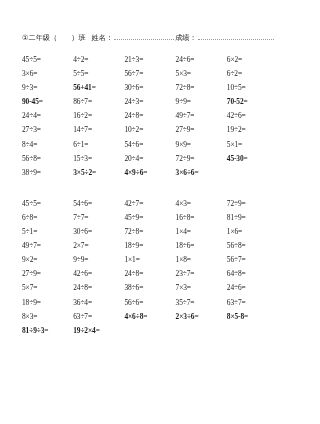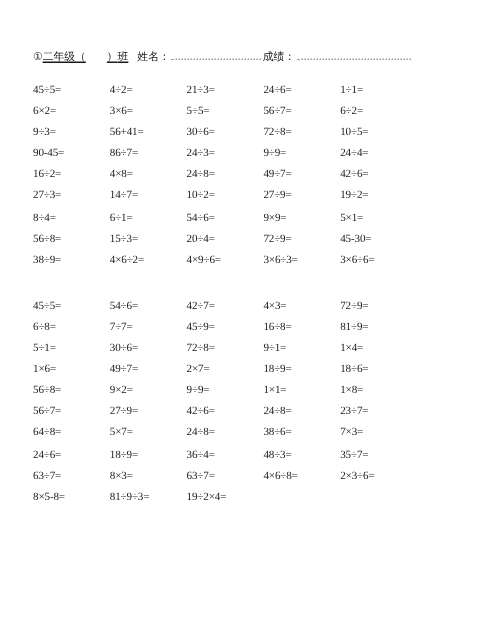--- a/index.html
+++ b/index.html
@@ -33,21 +33,20 @@
     font-size: 7.2px;
     white-space: nowrap;
     letter-spacing: 0px;
   }
   .hdr-num {
     font-size: 7.2px;
     margin-right: 0px;
   }
   .hdr-text {
     font-size: 7.2px;
-    text-decoration: underline;
   }
   .hdr-paren {
     display: inline-block;
     min-width: 14px;
     text-align: center;
   }
   .hdr-gap-sm { display:inline-block; width: 6px; }
   .hdr-label { font-size: 7.2px; }
   .dots {
     display: inline-block;
@@ -69,21 +68,21 @@
   #block-bottom { margin-top: 17px; }
 
   .prob {
     font-size: 7.4px;
     line-height: 14.1px;
     height: 14.1px;
     white-space: nowrap;
     font-family: "Liberation Serif", "DejaVu Serif", serif;
     letter-spacing: -0.1px;
   }
-  .prob.bold { font-weight: normal; }
+  .prob.bold { font-weight: bold; }
 </style>
 </head>
 <body>
 
 <div id="sheet">
 
   <div class="header">
     <span class="hdr-num">①</span>
     <span class="hdr-text">二年级</span>
     <span class="hdr-text">（</span>
@@ -95,78 +94,76 @@
     <span class="dots name"></span>
     <span class="hdr-label">成绩：</span>
     <span class="dots score"></span>
   </div>
 
   <div class="block" id="block-top">
       <div class="prob">45÷5=</div>
       <div class="prob">4÷2=</div>
       <div class="prob">21÷3=</div>
       <div class="prob">24÷6=</div>
-      <div class="prob">1÷1=</div>
       <div class="prob">6×2=</div>
       <div class="prob">3×6=</div>
       <div class="prob">5÷5=</div>
       <div class="prob">56÷7=</div>
+      <div class="prob">5×3=</div>
       <div class="prob">6÷2=</div>
       <div class="prob">9÷3=</div>
       <div class="prob bold">56+41=</div>
       <div class="prob">30÷6=</div>
       <div class="prob">72÷8=</div>
       <div class="prob">10÷5=</div>
       <div class="prob bold">90-45=</div>
       <div class="prob">86÷7=</div>
       <div class="prob">24÷3=</div>
       <div class="prob">9÷9=</div>
+      <div class="prob bold">70-52=</div>
       <div class="prob">24÷4=</div>
       <div class="prob">16÷2=</div>
-      <div class="prob">4×8=</div>
       <div class="prob">24÷8=</div>
       <div class="prob">49÷7=</div>
       <div class="prob">42÷6=</div>
       <div class="prob">27÷3=</div>
       <div class="prob">14÷7=</div>
       <div class="prob">10÷2=</div>
       <div class="prob">27÷9=</div>
       <div class="prob">19÷2=</div>
       <div class="prob">8÷4=</div>
       <div class="prob">6÷1=</div>
       <div class="prob">54÷6=</div>
       <div class="prob">9×9=</div>
       <div class="prob">5×1=</div>
       <div class="prob">56÷8=</div>
       <div class="prob">15÷3=</div>
       <div class="prob">20÷4=</div>
       <div class="prob">72÷9=</div>
       <div class="prob bold">45-30=</div>
       <div class="prob">38÷9=</div>
-      <div class="prob bold">4×6÷2=</div>
+      <div class="prob bold">3×5÷2=</div>
       <div class="prob bold">4×9÷6=</div>
-      <div class="prob bold">3×6÷3=</div>
       <div class="prob bold">3×6÷6=</div>
     </div>
 
   <div class="block" id="block-bottom">
       <div class="prob">45÷5=</div>
       <div class="prob">54÷6=</div>
       <div class="prob">42÷7=</div>
       <div class="prob">4×3=</div>
       <div class="prob">72÷9=</div>
       <div class="prob">6÷8=</div>
       <div class="prob">7÷7=</div>
       <div class="prob">45÷9=</div>
       <div class="prob">16÷8=</div>
       <div class="prob">81÷9=</div>
       <div class="prob">5÷1=</div>
       <div class="prob">30÷6=</div>
       <div class="prob">72÷8=</div>
-      <div class="prob">9÷1=</div>
       <div class="prob">1×4=</div>
       <div class="prob">1×6=</div>
       <div class="prob">49÷7=</div>
       <div class="prob">2×7=</div>
       <div class="prob">18÷9=</div>
       <div class="prob">18÷6=</div>
       <div class="prob">56÷8=</div>
       <div class="prob">9×2=</div>
       <div class="prob">9÷9=</div>
       <div class="prob">1×1=</div>
@@ -177,21 +174,21 @@
       <div class="prob">24÷8=</div>
       <div class="prob">23÷7=</div>
       <div class="prob">64÷8=</div>
       <div class="prob">5×7=</div>
       <div class="prob">24÷8=</div>
       <div class="prob">38÷6=</div>
       <div class="prob">7×3=</div>
       <div class="prob">24÷6=</div>
       <div class="prob">18÷9=</div>
       <div class="prob">36÷4=</div>
-      <div class="prob">48÷3=</div>
+      <div class="prob">56÷6=</div>
       <div class="prob">35÷7=</div>
       <div class="prob">63÷7=</div>
       <div class="prob">8×3=</div>
       <div class="prob">63÷7=</div>
       <div class="prob bold">4×6÷8=</div>
       <div class="prob bold">2×3÷6=</div>
       <div class="prob bold">8×5-8=</div>
       <div class="prob bold">81÷9÷3=</div>
       <div class="prob bold">19÷2×4=</div>
     </div>

